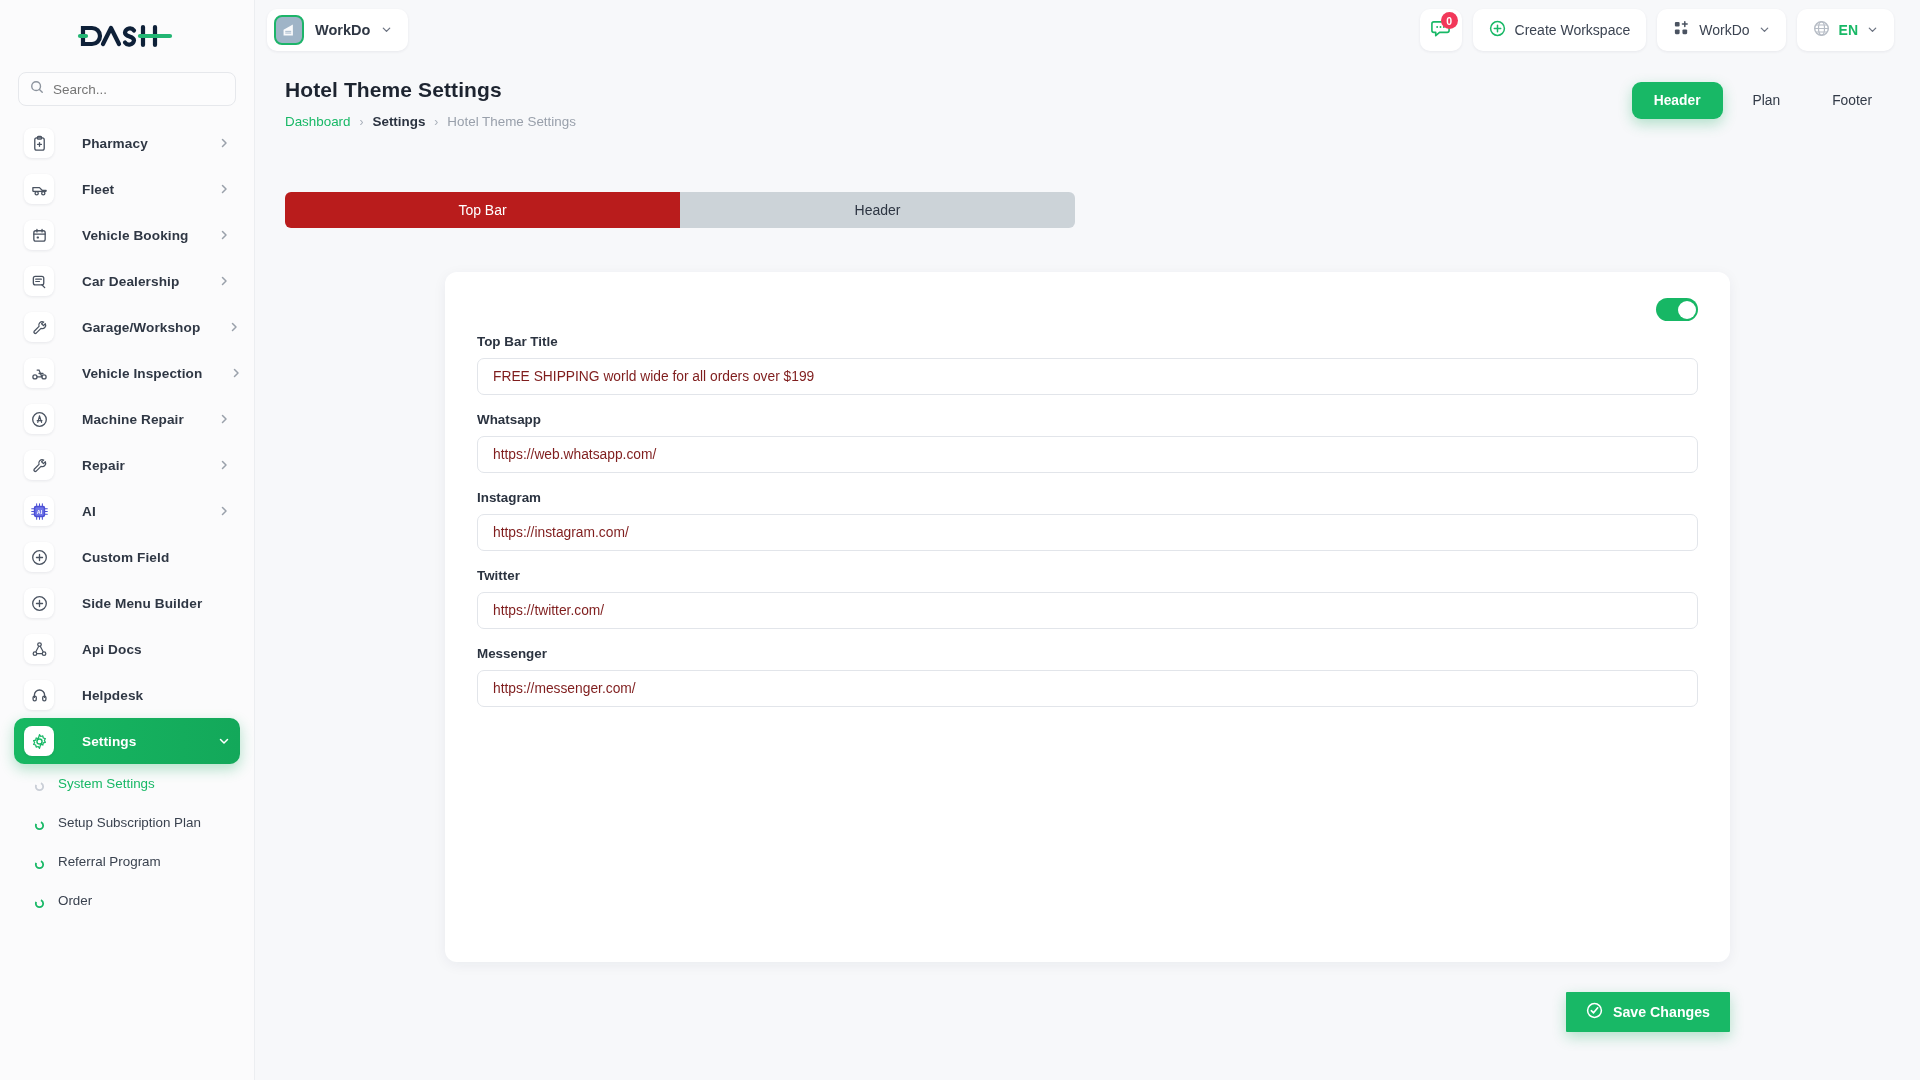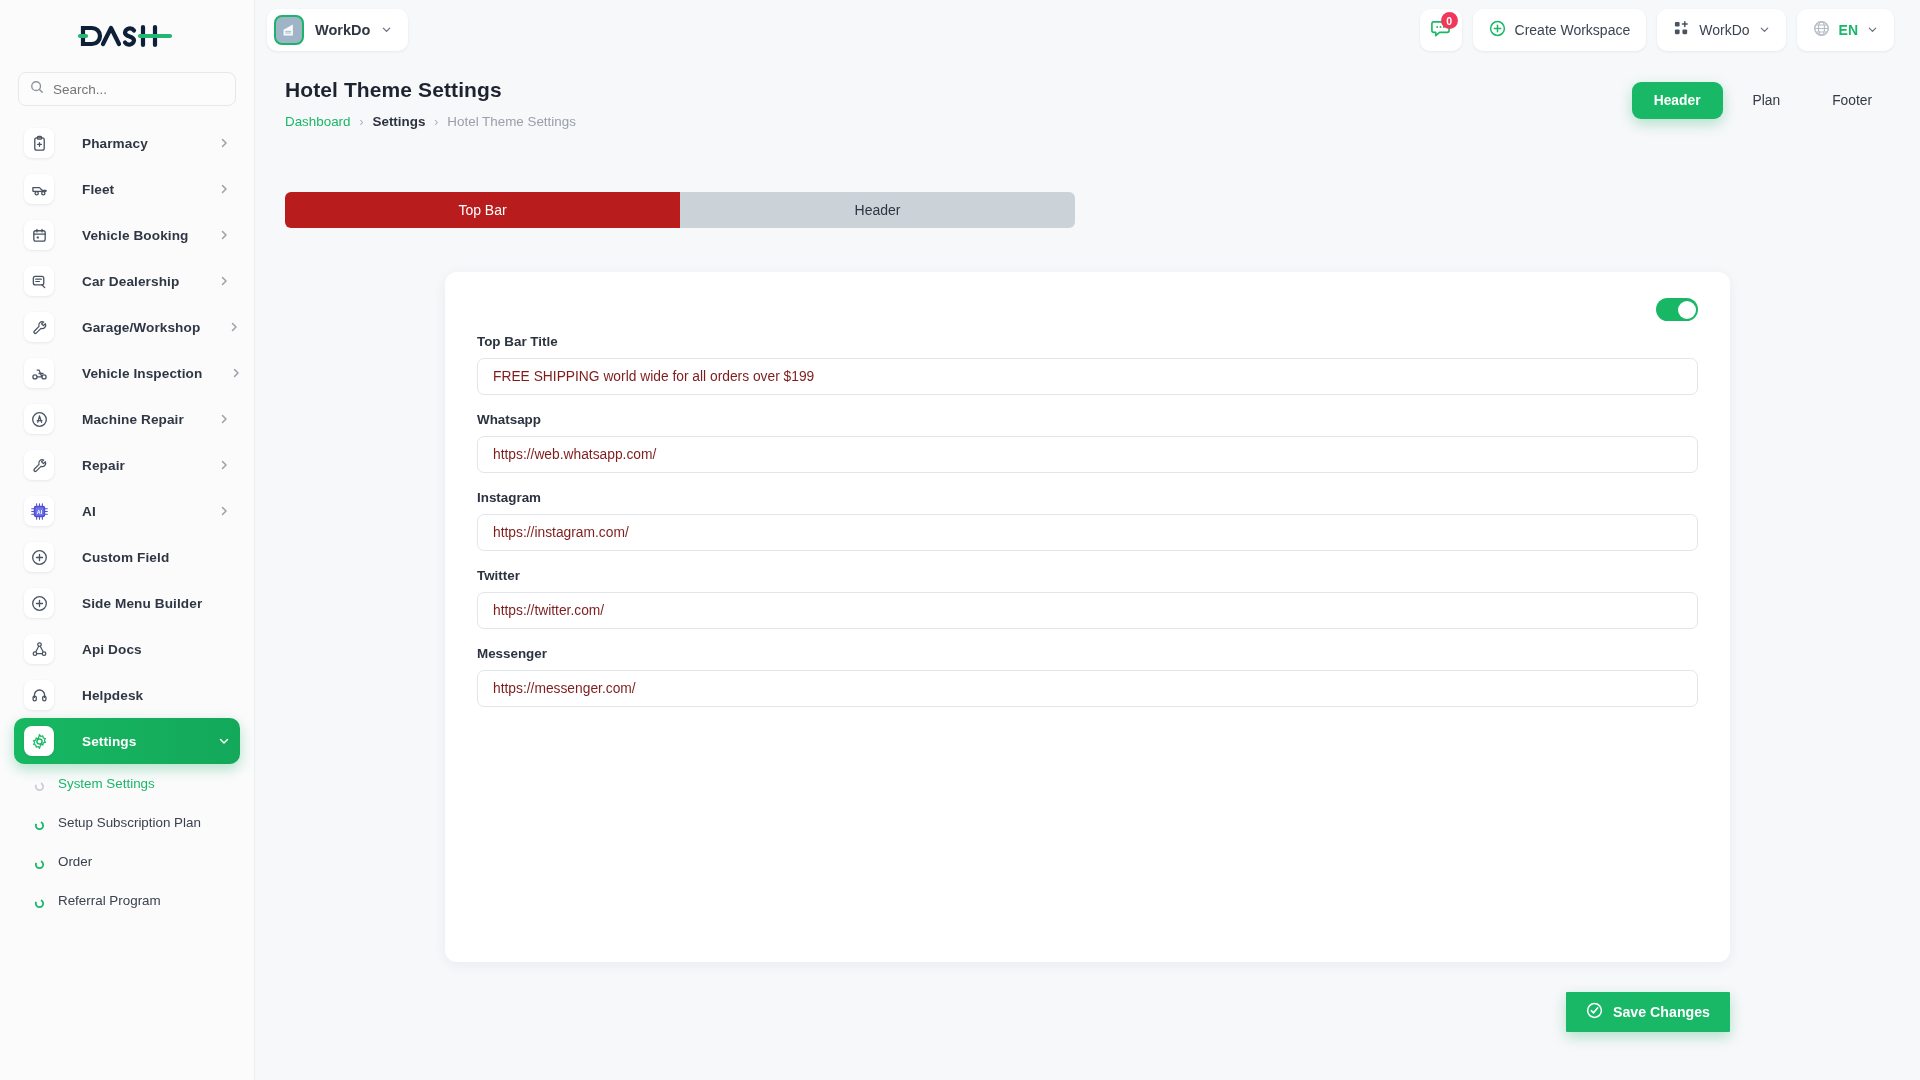--- a/index.html
+++ b/index.html
@@ -430,27 +430,27 @@
       <div class="sub-item">
         <span class="sub-dot"><svg width="11" height="11" viewBox="0 0 12 12">
             <circle cx="6" cy="6" r="4" fill="none" stroke="#18b866" stroke-width="2" stroke-dasharray="14 6"></circle>
           </svg></span>
         <span class="sub-label">Setup Subscription Plan</span>
       </div>
       <div class="sub-item">
         <span class="sub-dot"><svg width="11" height="11" viewBox="0 0 12 12">
             <circle cx="6" cy="6" r="4" fill="none" stroke="#18b866" stroke-width="2" stroke-dasharray="14 6"></circle>
           </svg></span>
-        <span class="sub-label">Order</span>
+        <span class="sub-label">Referral Program</span>
       </div>
       <div class="sub-item">
         <span class="sub-dot"><svg width="11" height="11" viewBox="0 0 12 12">
             <circle cx="6" cy="6" r="4" fill="none" stroke="#18b866" stroke-width="2" stroke-dasharray="14 6"></circle>
           </svg></span>
-        <span class="sub-label">Referral Program</span>
+        <span class="sub-label">Order</span>
       </div>
     </div>
 </div>
 
 <div id="topbar">
 
   <div class="ws-chip">
     <span class="ws-avatar">
       <svg width="17" height="17" viewBox="0 0 20 20">
           <path d="M3 16 L3 9 L14 3 L14 16 Z" fill="#fff" opacity=".92"></path>

